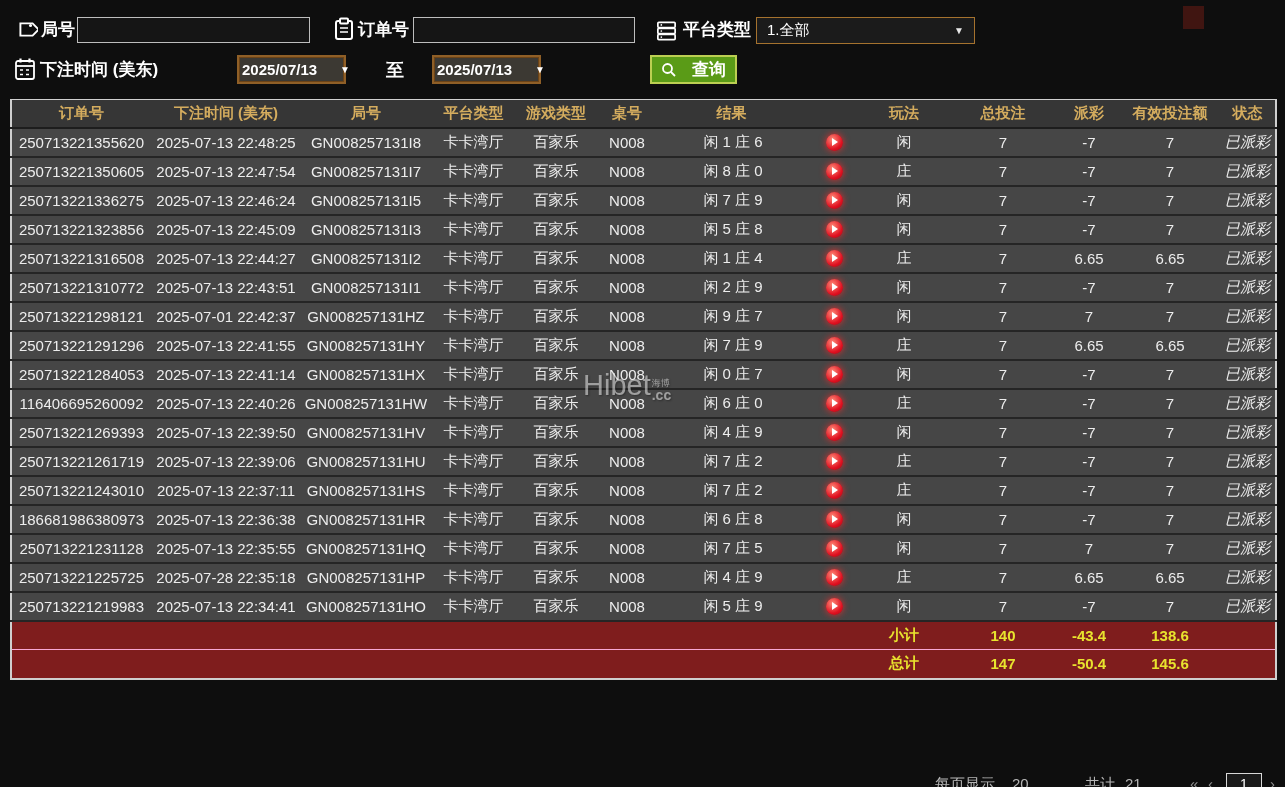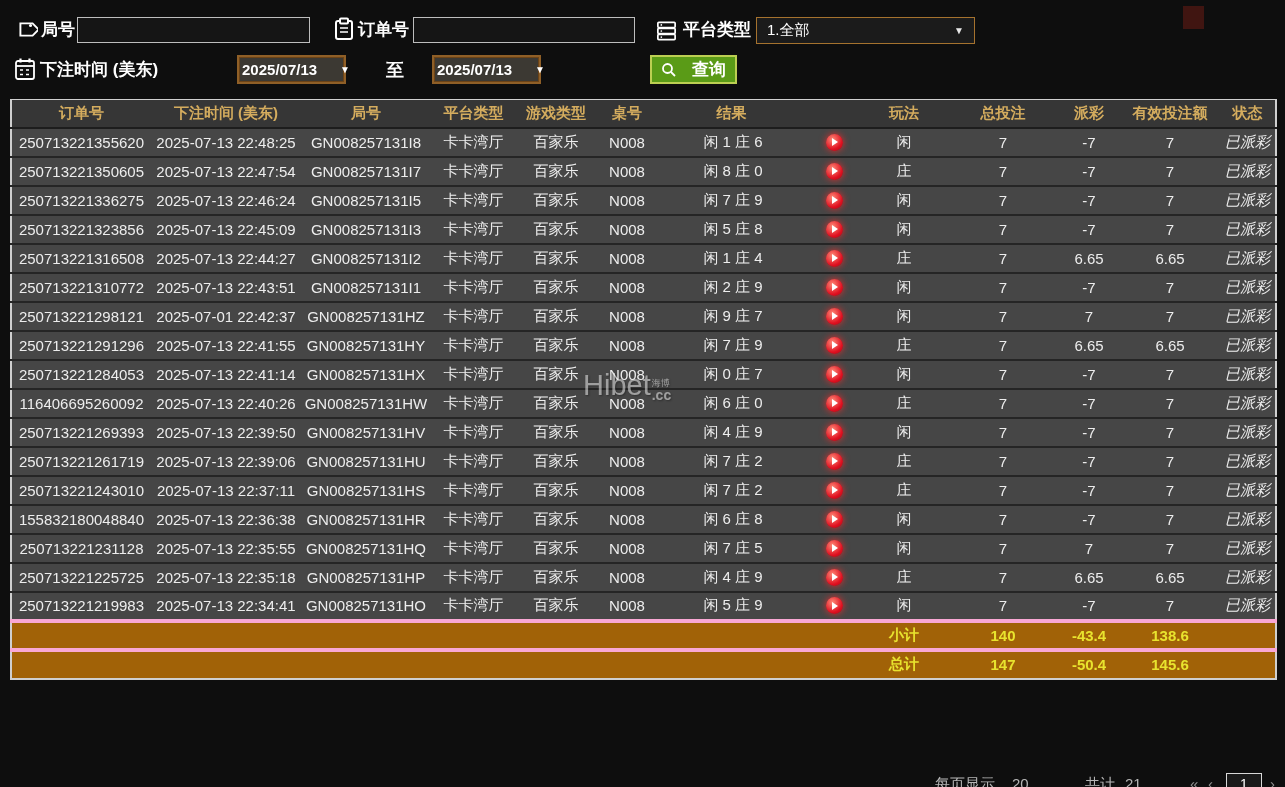--- a/index.html
+++ b/index.html
@@ -48,23 +48,23 @@
     background:#363636; color:#d4ac5e; font-weight:bold; font-size:15px;
     height:28px; padding:0; text-align:center; border-bottom:2px solid #1d1d1d;
   }
   .grid th.result-h { padding-right:55px; }
   .grid tbody td {
     background:#464646; color:#ededed; font-size:15px; height:29px;
     padding:0; text-align:center; border-bottom:2px solid #252525;
     white-space:nowrap; overflow:hidden;
   }
   .grid tfoot td {
-    background:#a16207; height:29px; padding:0; text-align:center;
+    background:#7f1d1d; height:29px; padding:0; text-align:center;
     color:#e8e32e; font-weight:bold; font-size:15px;
-    border-top:4px solid #f9a8d4;
+    border-top:1px solid #f9a8d4;
   }
   .tone-green { color:#8dc63f; }
   .tone-red   { color:#b5121d; }
   .status-ok  { color:#3bd23b;font-style:italic; }
   .play-wrap { display:flex; align-items:center; justify-content:center; }
   .play-btn {
     width:17px; height:17px; border-radius:50%; cursor:pointer;
     background:radial-gradient(circle at 38% 32%, #ff8a78, #e01020 62%, #a30a15);
     box-shadow:0 0 7px rgba(255,40,40,.85);
     display:flex; align-items:center; justify-content:center;
@@ -456,21 +456,21 @@
           </span>
     </td>
     <td>庄</td>
     <td>7</td>
     <td class="tone-green">-7</td>
     <td>7</td>
     <td class="status-ok">已派彩</td>
   </tr>
 
   <tr>
-    <td>155832180048840</td>
+    <td>186681986380973</td>
     <td>2025-07-13 22:36:38</td>
     <td>GN008257131HR</td>
     <td>卡卡湾厅</td>
     <td>百家乐</td>
     <td>N008</td>
     <td>闲 6 庄 8</td>
     <td>
       <span class="play-wrap">
             <span class="play-btn"></span>
           </span>
@@ -497,21 +497,21 @@
     </td>
     <td>闲</td>
     <td>7</td>
     <td class="tone-red">7</td>
     <td>7</td>
     <td class="status-ok">已派彩</td>
   </tr>
 
   <tr>
     <td>250713221225725</td>
-    <td>2025-07-13 22:35:18</td>
+    <td>2025-07-28 22:35:18</td>
     <td>GN008257131HP</td>
     <td>卡卡湾厅</td>
     <td>百家乐</td>
     <td>N008</td>
     <td>闲 4 庄 9</td>
     <td>
       <span class="play-wrap">
             <span class="play-btn"></span>
           </span>
     </td>

